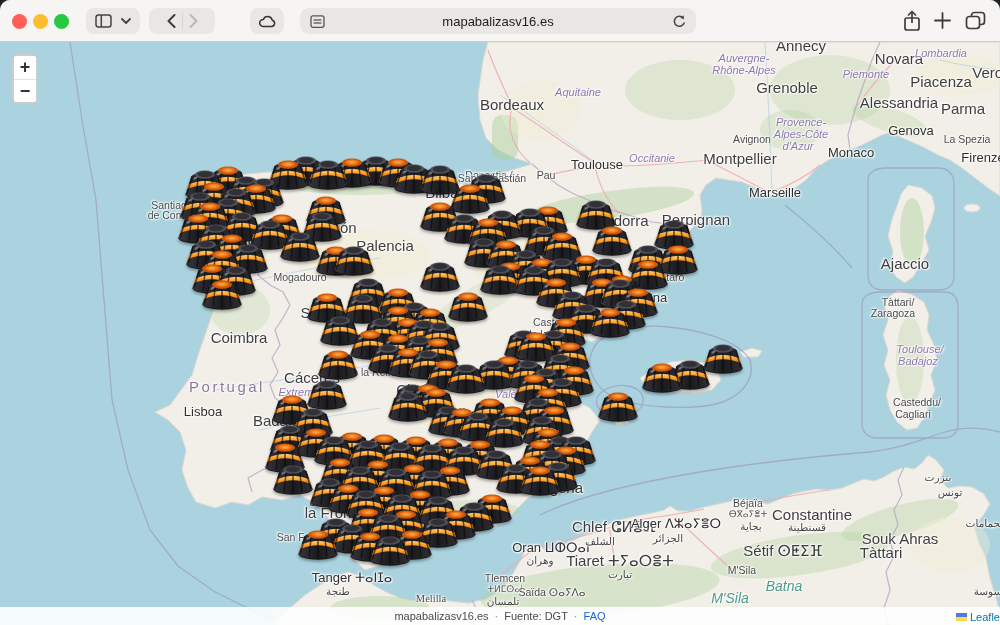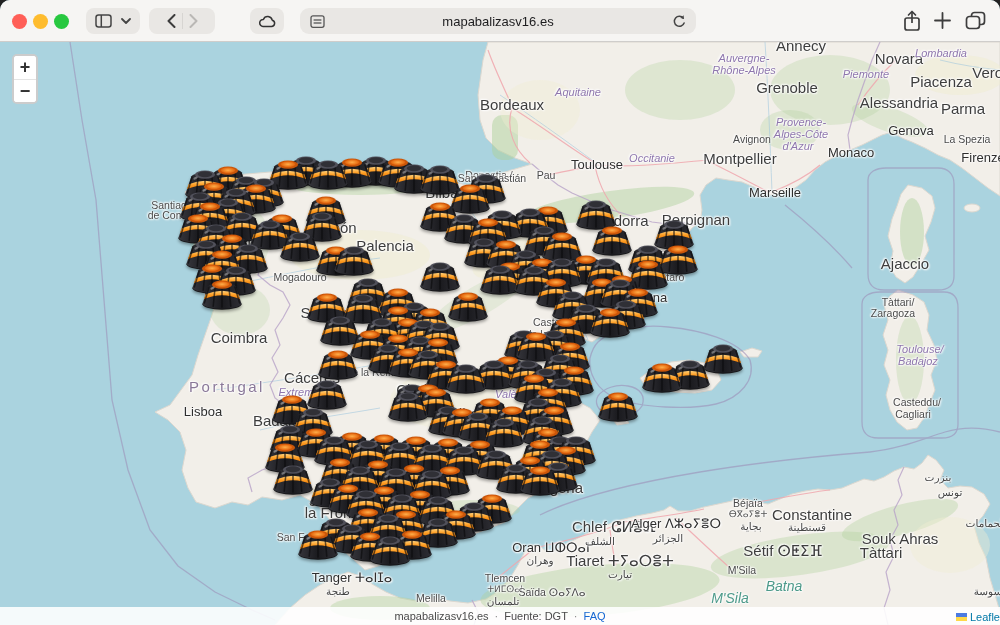--- a/index.html
+++ b/index.html
@@ -293,21 +293,21 @@
         <span class="mlbl town-sm" style="left: 552px; top: 322px;">Castelló</span>
         <span class="mlbl town-sm" style="left: 552px; top: 334px;">de la Plana</span>
         <span class="mlbl region" style="left: 492px; top: 458px;">Murcia</span>
         <span class="mlbl town" style="left: 548px; top: 487px;">Cartagena</span>
         <span class="mlbl town" style="left: 370px; top: 455px;">Córdoba</span>
         <span class="mlbl town" style="left: 338px; top: 500px;">Jerez de</span>
         <span class="mlbl town" style="left: 341px; top: 512px;">la Frontera</span>
         <span class="mlbl town-sm" style="left: 310px; top: 537px;">San Fernando</span>
         <span class="mlbl city" style="left: 352px; top: 577px;">Tanger ⵜⴰⵏⵊⴰ</span>
         <span class="mlbl arabic" style="left: 338px; top: 591px;">طنجة</span>
-        <span class="mlbl town-sm" style="left: 431px; top: 598px;">Melilla</span>
+        <span class="mlbl town-sm" style="left: 431px; top: 598px; font-family: Liberation Serif, serif;">Melilla</span>
         <span class="mlbl city" style="left: 551px; top: 547px;">Oran ⵡⵀⵔⴰⵏ</span>
         <span class="mlbl arabic" style="left: 540px; top: 560px;">وهران</span>
         <span class="mlbl town-sm" style="left: 505px; top: 578px;">Tlemcen</span>
         <span class="mlbl tif" style="left: 505px; top: 589px;">ⵜⵍⵎⵙⴰⵏ</span>
         <span class="mlbl arabic" style="left: 503px; top: 601px;">تلمسان</span>
         <span class="mlbl town-sm" style="left: 552px; top: 592px;">Saïda ⵙⴰⵢⴷⴰ</span>
         <span class="mlbl arabic" style="left: 549px; top: 604px; margin-top: 39px;">سعيدة</span>
         <span class="mlbl town" style="left: 614px; top: 527px;">Chlef ⵛⵍⴻⴼ</span>
         <span class="mlbl arabic" style="left: 600px; top: 541px;">الشلف</span>
         <span class="mlbl town" style="left: 620px; top: 561px;">Tiaret ⵜⵢⴰⵔⴻⵜ</span>

